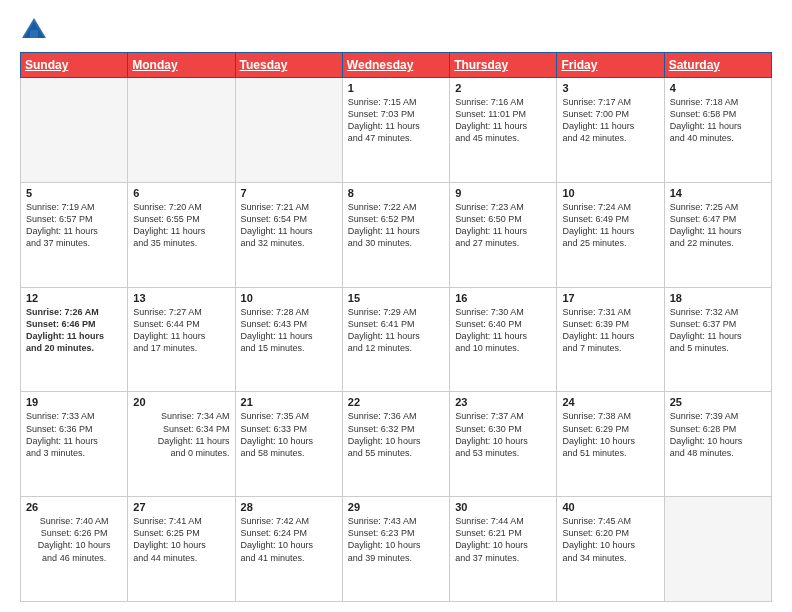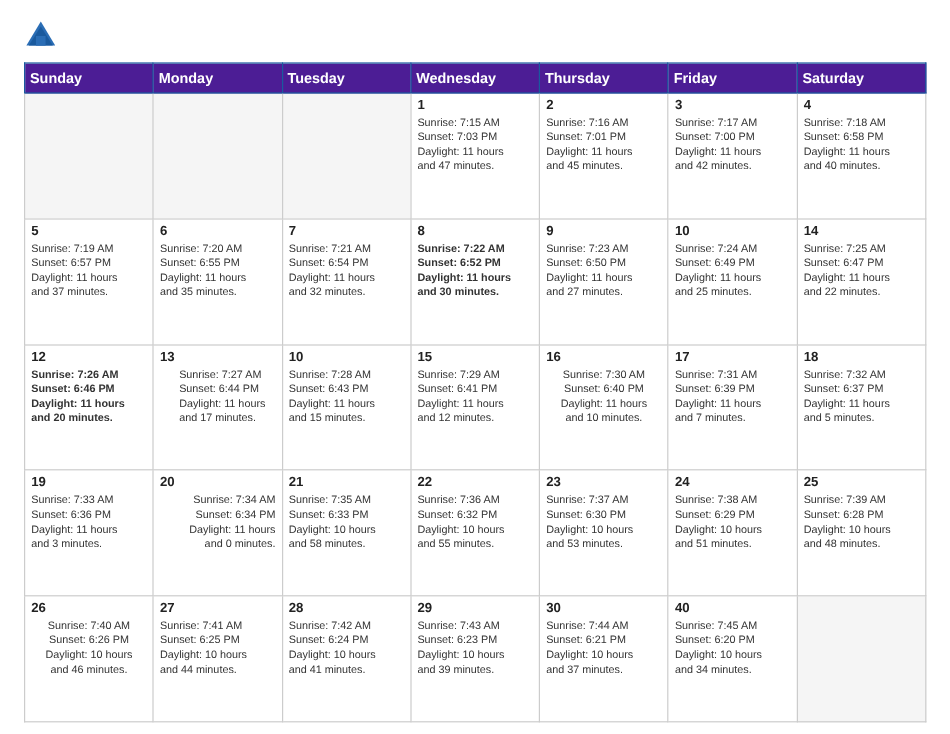--- a/index.html
+++ b/index.html
@@ -62,27 +62,28 @@
       color: #333;
       margin-top: 2px;
     }
     .calendar {
       flex: 1;
       border-collapse: collapse;
       width: 100%;
       table-layout: fixed;
     }
     .calendar th {
-      background: #4c1d95;
+      background: #ef4444;
       color: #fff;
       font-size: 12px;
       font-weight: bold;
       padding: 5px 4px;
       text-align: left;
       border: 1px solid #1a5a9e;
+      text-decoration: underline;
     }
     .calendar td {
       border: 1px solid #ccc;
       vertical-align: top;
       padding: 4px 5px;
       font-size: 9.5px;
       color: #333;
       background: #fff;
       height: 82px;
     }
@@ -143,21 +144,21 @@
           <td>
             <div class="day-number">1</div>
             <div class="day-info" style="white-space: pre-line;">Sunrise: 7:15 AM
 Sunset: 7:03 PM
 Daylight: 11 hours
 and 47 minutes.</div>
           </td>
           <td>
             <div class="day-number">2</div>
             <div class="day-info" style="white-space: pre-line;">Sunrise: 7:16 AM
-Sunset: 7:01 PM
+Sunset: 11:01 PM
 Daylight: 11 hours
 and 45 minutes.</div>
           </td>
           <td>
             <div class="day-number">3</div>
             <div class="day-info" style="white-space: pre-line;">Sunrise: 7:17 AM
 Sunset: 7:00 PM
 Daylight: 11 hours
 and 42 minutes.</div>
           </td>
@@ -186,21 +187,21 @@
           </td>
           <td>
             <div class="day-number">7</div>
             <div class="day-info" style="white-space: pre-line;">Sunrise: 7:21 AM
 Sunset: 6:54 PM
 Daylight: 11 hours
 and 32 minutes.</div>
           </td>
           <td>
             <div class="day-number">8</div>
-            <div class="day-info" style="white-space: pre-line; font-weight: bold;">Sunrise: 7:22 AM
+            <div class="day-info" style="white-space: pre-line;">Sunrise: 7:22 AM
 Sunset: 6:52 PM
 Daylight: 11 hours
 and 30 minutes.</div>
           </td>
           <td>
             <div class="day-number">9</div>
             <div class="day-info" style="white-space: pre-line;">Sunrise: 7:23 AM
 Sunset: 6:50 PM
 Daylight: 11 hours
 and 27 minutes.</div>
@@ -223,42 +224,42 @@
         <tr>
           <td>
             <div class="day-number">12</div>
             <div class="day-info" style="white-space: pre-line; font-weight: bold;">Sunrise: 7:26 AM
 Sunset: 6:46 PM
 Daylight: 11 hours
 and 20 minutes.</div>
           </td>
           <td>
             <div class="day-number">13</div>
-            <div class="day-info" style="white-space: pre-line; margin-left: 16px;">Sunrise: 7:27 AM
+            <div class="day-info" style="white-space: pre-line;">Sunrise: 7:27 AM
 Sunset: 6:44 PM
 Daylight: 11 hours
 and 17 minutes.</div>
           </td>
           <td>
             <div class="day-number">10</div>
             <div class="day-info" style="white-space: pre-line;">Sunrise: 7:28 AM
 Sunset: 6:43 PM
 Daylight: 11 hours
 and 15 minutes.</div>
           </td>
           <td>
             <div class="day-number">15</div>
             <div class="day-info" style="white-space: pre-line;">Sunrise: 7:29 AM
 Sunset: 6:41 PM
 Daylight: 11 hours
 and 12 minutes.</div>
           </td>
           <td>
             <div class="day-number">16</div>
-            <div class="day-info" style="white-space: pre-line; text-align: center;">Sunrise: 7:30 AM
+            <div class="day-info" style="white-space: pre-line;">Sunrise: 7:30 AM
 Sunset: 6:40 PM
 Daylight: 11 hours
 and 10 minutes.</div>
           </td>
           <td>
             <div class="day-number">17</div>
             <div class="day-info" style="white-space: pre-line;">Sunrise: 7:31 AM
 Sunset: 6:39 PM
 Daylight: 11 hours
 and 7 minutes.</div>

